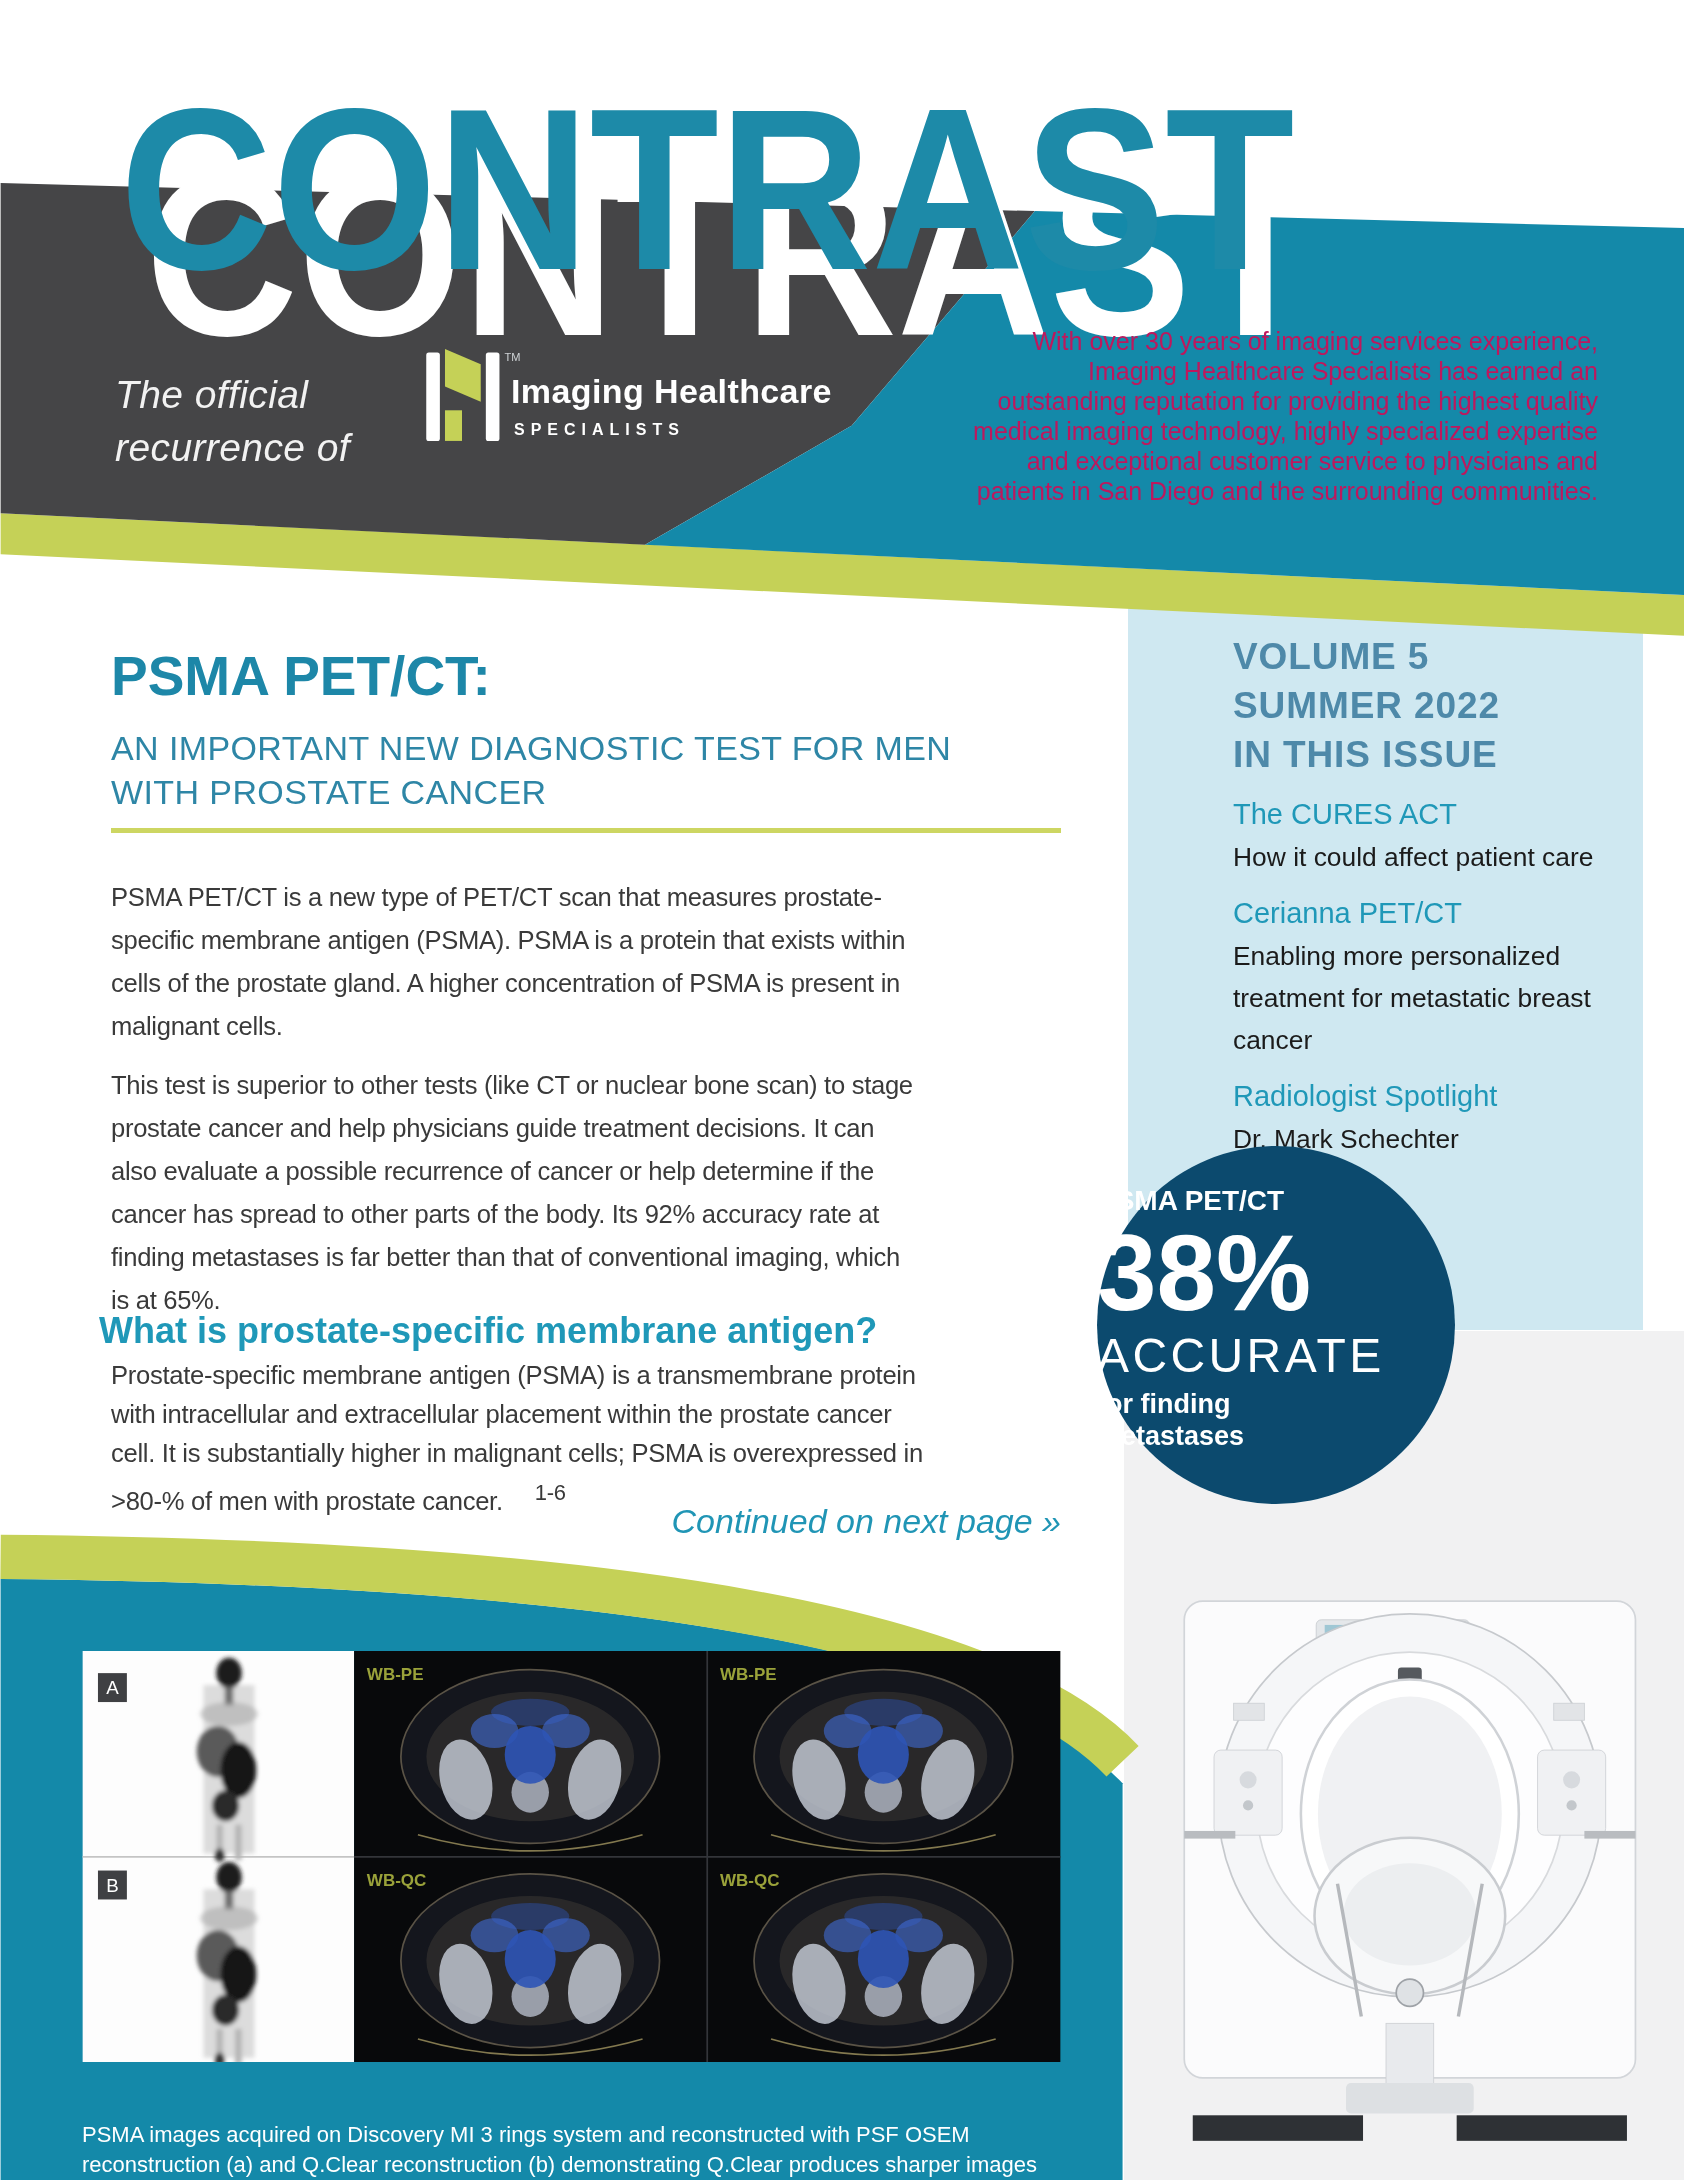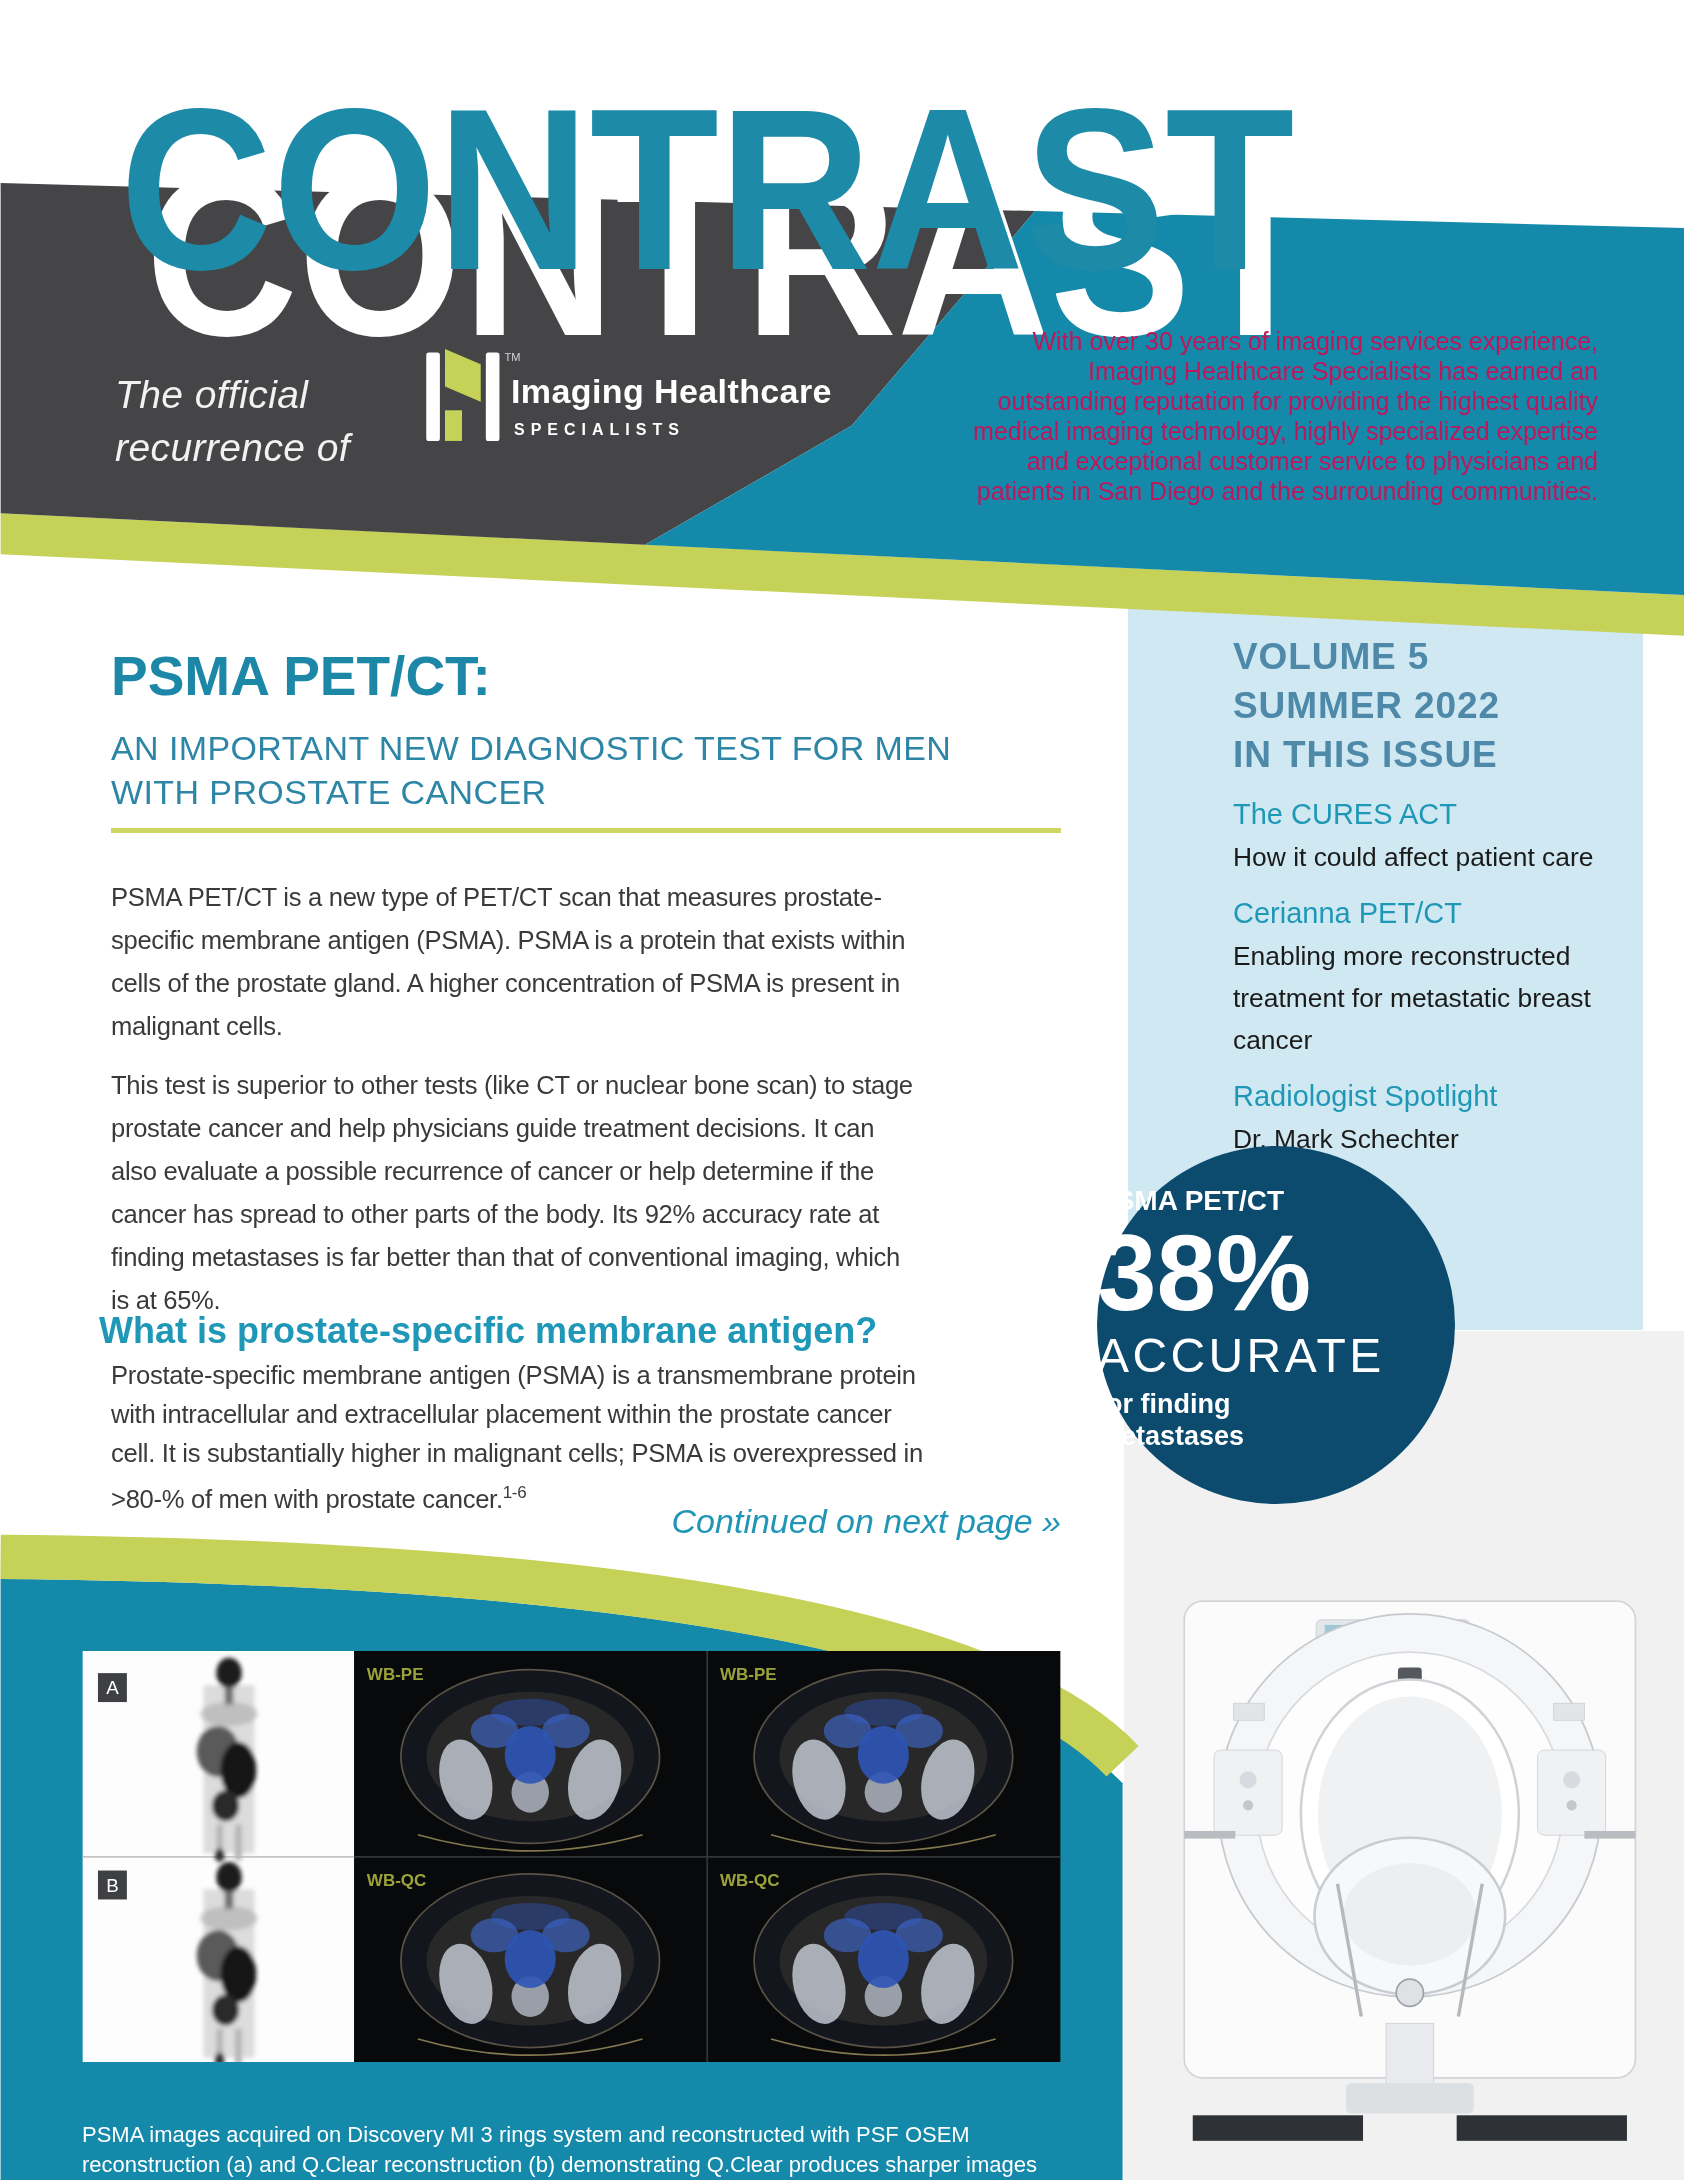--- a/index.html
+++ b/index.html
@@ -17,21 +17,21 @@
   .intro{left:865px;top:326px;width:733px;text-align:right;font-size:25px;line-height:30px;
     color:#be185d;}
   
   .article-title{left:111px;top:644px;font-size:55px;font-weight:bold;color:#1d87a8;}
   .article-subtitle{left:111px;top:726px;font-size:34px;line-height:44px;color:#2e86a6;letter-spacing:0.4px;}
   .rule{left:111px;top:828px;width:950px;height:5.1px;background:#cdd662;}
   .body-text{left:111px;width:1005px;font-size:25.6px;line-height:43px;color:#3a3a3a;letter-spacing:-0.3px;}
   .p1{top:876px;} .p2{top:1064px;}
   .h2{left:99px;top:1310px;font-size:36px;font-weight:bold;color:#1f98b8;}
   .p3{top:1356px;line-height:39px;}
-  .p3 sup{font-size:17px;}
+  .p3 sup{font-size:22px;margin-left:32px;}
   .continued{left:111px;top:1502px;width:950px;text-align:right;font-size:34px;
     font-style:italic;color:#2095b5;}
   
   .sidebar-box{left:1128px;top:596px;width:515px;height:734px;background:#cfe8f1;
     clip-path:polygon(0 12px,100% 37px,100% 100%,0 100%);}
   .sidebar-content{left:1233px;top:632px;width:400px;}
   .sidebar-heading{font-size:37px;font-weight:bold;line-height:49px;color:#4e89a9;letter-spacing:0.9px;}
   .toc-title{margin-top:19px;font-size:29px;color:#1f98b8;}
   .toc-desc{margin-top:5.1px;font-size:26.4px;line-height:42px;color:#1b1b1b;}
   .toc-block{margin-top:0;}
@@ -89,21 +89,21 @@
   <div class="abs sidebar-content" style="z-index:2">
     <div class="sidebar-heading pre">VOLUME 5
 SUMMER 2022
 IN THIS ISSUE</div>
     <div class="toc-block">
       <div class="toc-title">The CURES ACT</div>
       <div class="toc-desc pre">How it could affect patient care</div>
     </div>
     <div class="toc-block">
       <div class="toc-title">Cerianna PET/CT</div>
-      <div class="toc-desc pre">Enabling more reconstructed
+      <div class="toc-desc pre">Enabling more personalized
 treatment for metastatic breast
 cancer</div>
     </div>
     <div class="toc-block">
       <div class="toc-title">Radiologist Spotlight</div>
       <div class="toc-desc pre">Dr. Mark Schechter</div>
     </div>
   </div>
 
   <div class="abs circle">

